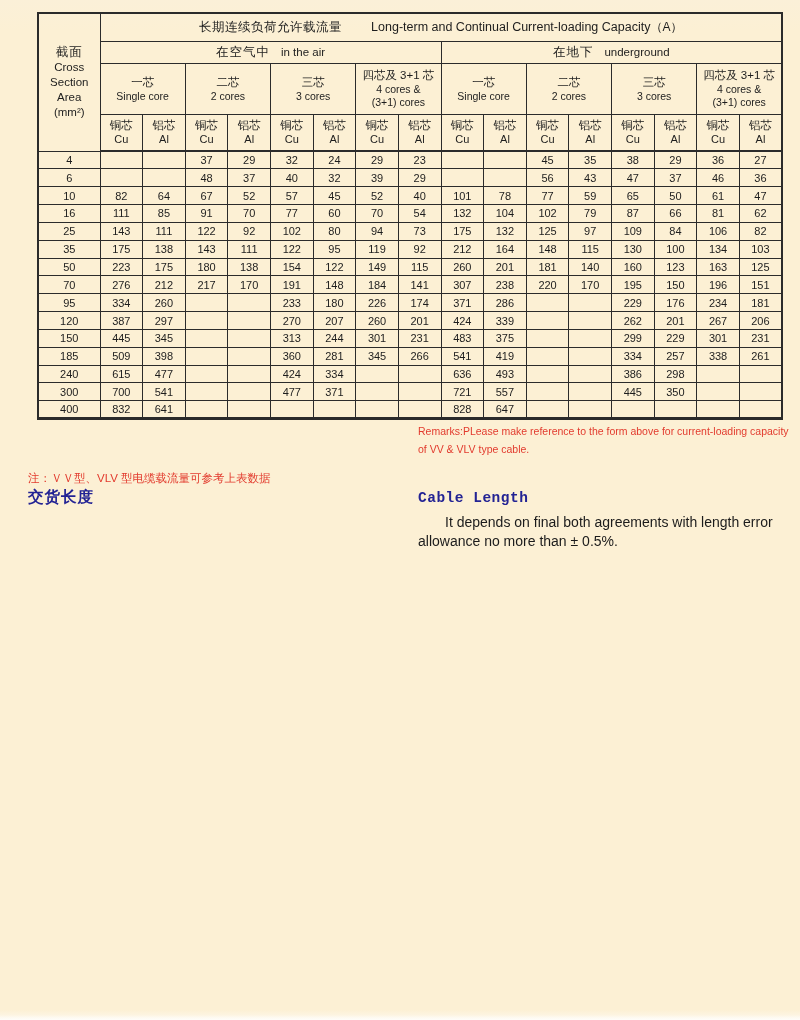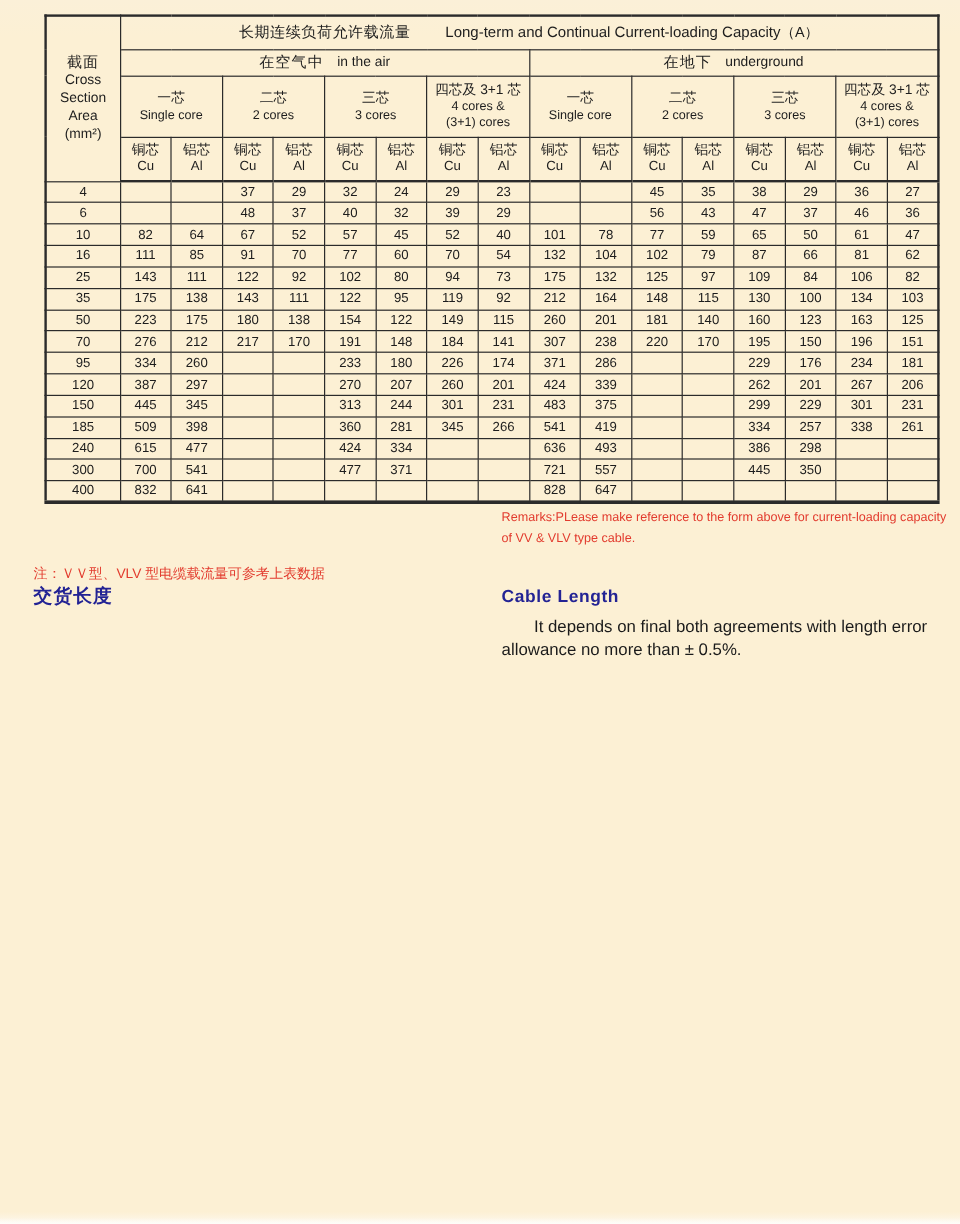--- a/index.html
+++ b/index.html
@@ -66,21 +66,21 @@
   .sec-cn-title {
     position:absolute; left:28px; top:487px;
     color:#232394; font-size:15.5px; font-weight:bold; letter-spacing:1px;
   }
   .sec-cn-body {
     position:absolute; left:55px; top:518px;
     font-size:13px; white-space:nowrap; color:#1b1b1b;
   }
   .sec-en-title {
     position:absolute; left:418px; top:490px;
-    color:#232394; font-size:14.5px; font-weight:bold; letter-spacing:0.5px;
+    color:#232394; font-size:14.5px; font-weight:bold; letter-spacing:0.5px;font-family:Liberation Mono, monospace;
   }
   .sec-en-body {
     position:absolute; left:418px; top:513px;
     font-size:14px; line-height:19px; color:#1b1b1b;
   }
   .sec-en-body span { display:block; white-space:nowrap; }
   .sec-en-body span.indent { padding-left:27px; }
 
   .bottom-fade { position:absolute; left:0; right:0; bottom:0; height:5px;
     background:linear-gradient(rgba(252,240,212,0), #fefdf9); }

